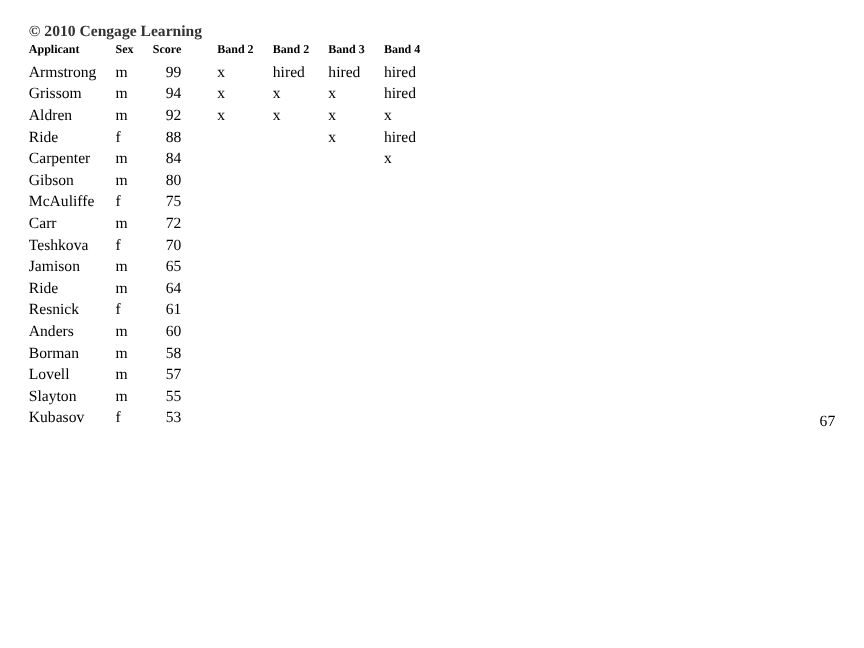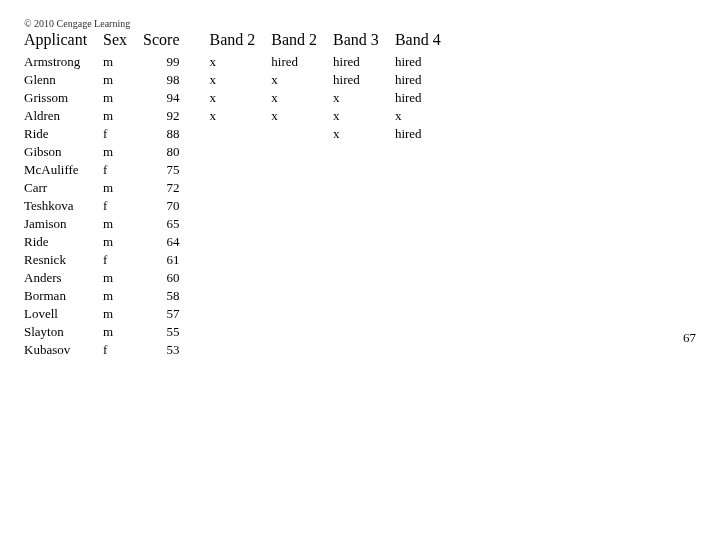--- a/index.html
+++ b/index.html
@@ -11,52 +11,53 @@
       width: 720px;
       height: 540px;
       position: relative;
       overflow: hidden;
     }
     .page {
       padding: 18px 24px 10px 24px;
       position: relative;
     }
     .copyright {
-      font-size: 10px;
+      font-size: 13px;
       color: #333;
       margin-bottom: 2px;
+      font-weight: bold;
     }
     table {
       border-collapse: collapse;
       margin-top: 0;
     }
     th {
-      font-size: 16px;
-      font-weight: normal;
+      font-size: 10px;
+      font-weight: bold;
       text-align: left;
       padding: 0 16px 4px 0;
       vertical-align: bottom;
     }
     td {
       font-size: 13px;
       text-align: left;
       padding: 1px 16px 1px 0;
       vertical-align: top;
     }
     td.num {
       text-align: right;
       padding-right: 30px;
     }
     th.num {
       text-align: center;
       padding-right: 30px;
     }
     .page-num {
       position: absolute;
-      bottom: 23px;
+      bottom: 8px;
       right: 24px;
       font-size: 13px;
       text-align: right;
     }
   </style>
 </head>
 <body>
 
 <div class="page">
   <div class="copyright">© 2010 Cengage Learning</div>
@@ -76,29 +77,20 @@
     <tr>
           <td>Armstrong</td>
           <td>m</td>
           <td class="num">99</td>
           <td>x</td>
           <td>hired</td>
           <td>hired</td>
           <td>hired</td>
         </tr>
         <tr>
-          <td>Glenn</td>
-          <td>m</td>
-          <td class="num">98</td>
-          <td>x</td>
-          <td>x</td>
-          <td>hired</td>
-          <td>hired</td>
-        </tr>
-        <tr>
           <td>Grissom</td>
           <td>m</td>
           <td class="num">94</td>
           <td>x</td>
           <td>x</td>
           <td>x</td>
           <td>hired</td>
         </tr>
         <tr>
           <td>Aldren</td>
@@ -110,20 +102,29 @@
           <td>x</td>
         </tr>
         <tr>
           <td>Ride</td>
           <td>f</td>
           <td class="num">88</td>
           <td></td>
           <td></td>
           <td>x</td>
           <td>hired</td>
+        </tr>
+        <tr>
+          <td>Carpenter</td>
+          <td>m</td>
+          <td class="num">84</td>
+          <td></td>
+          <td></td>
+          <td></td>
+          <td>x</td>
         </tr>
         <tr>
           <td>Gibson</td>
           <td>m</td>
           <td class="num">80</td>
           <td></td>
           <td></td>
           <td></td>
           <td></td>
         </tr>

